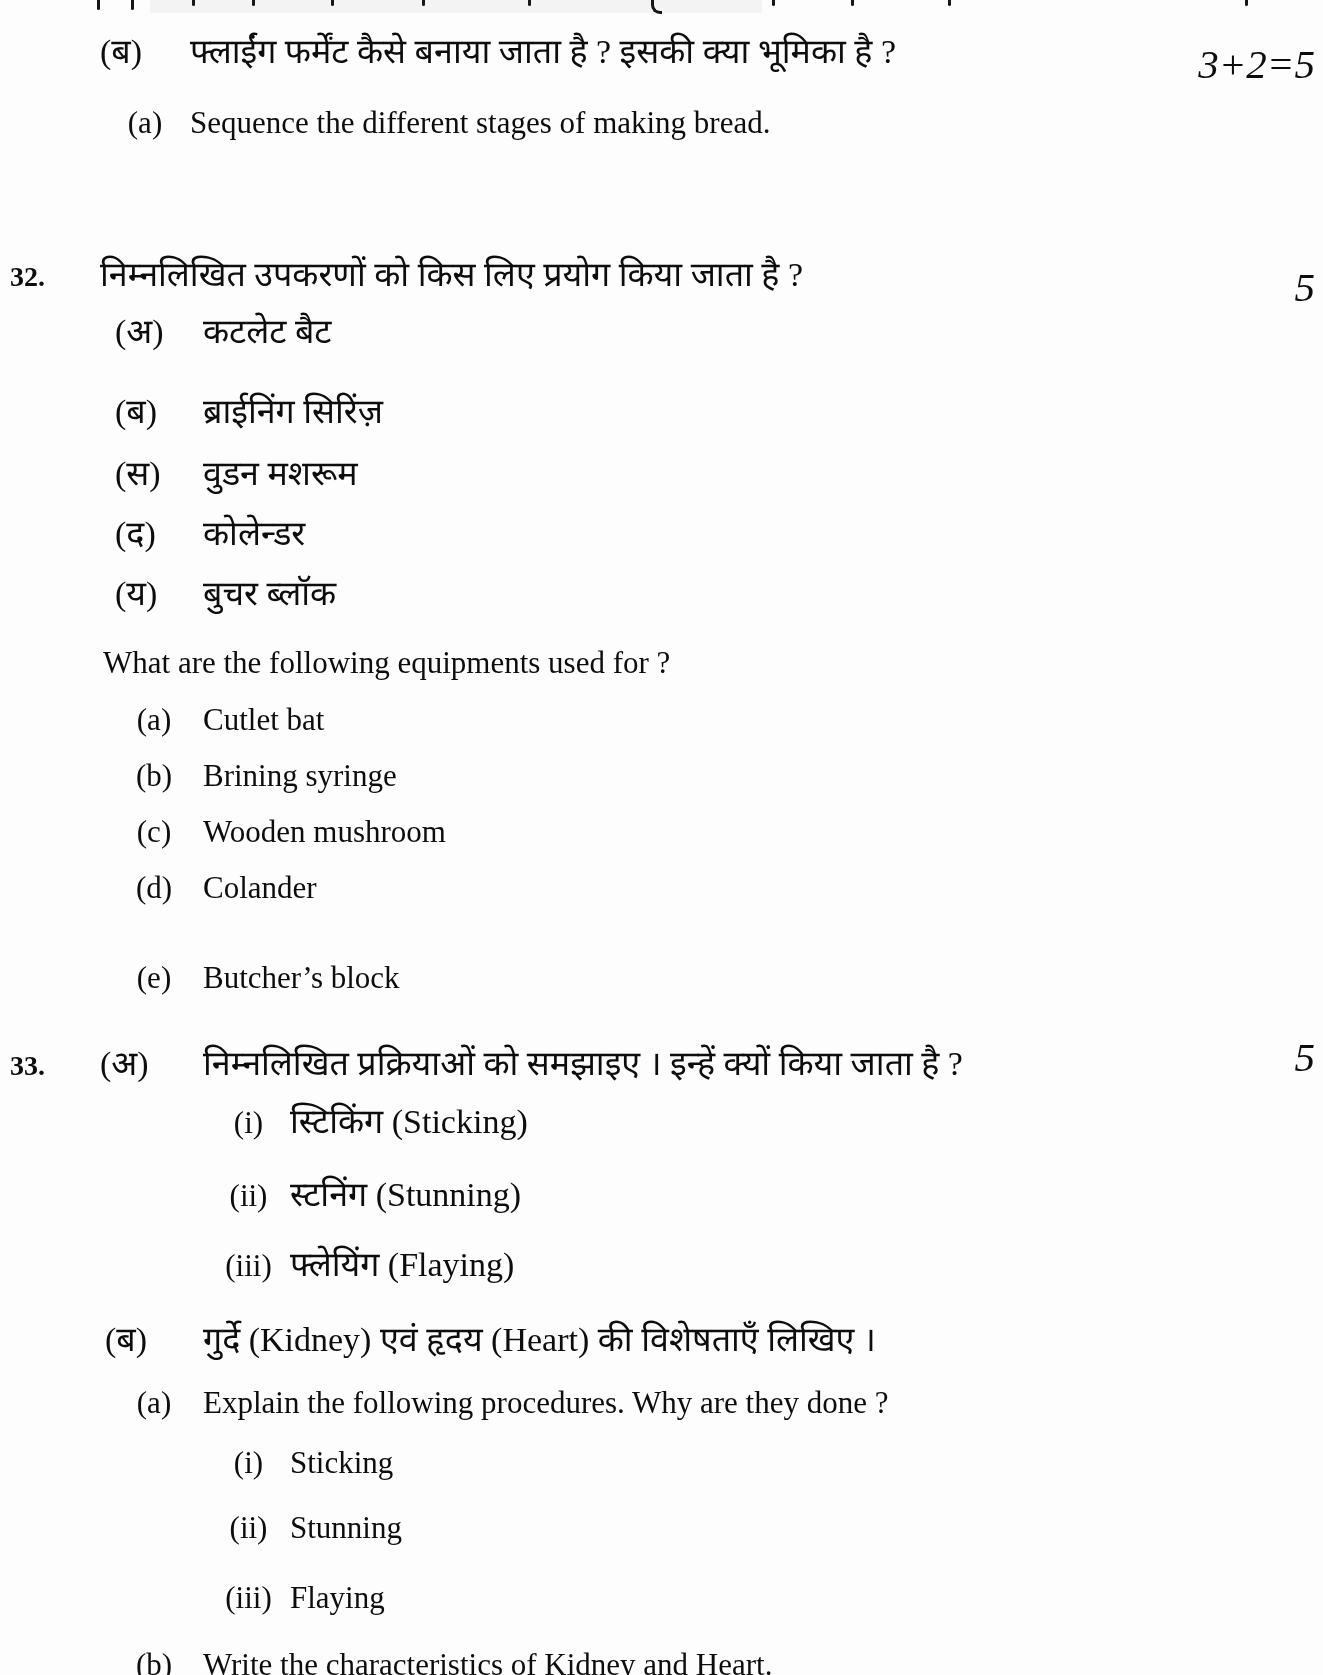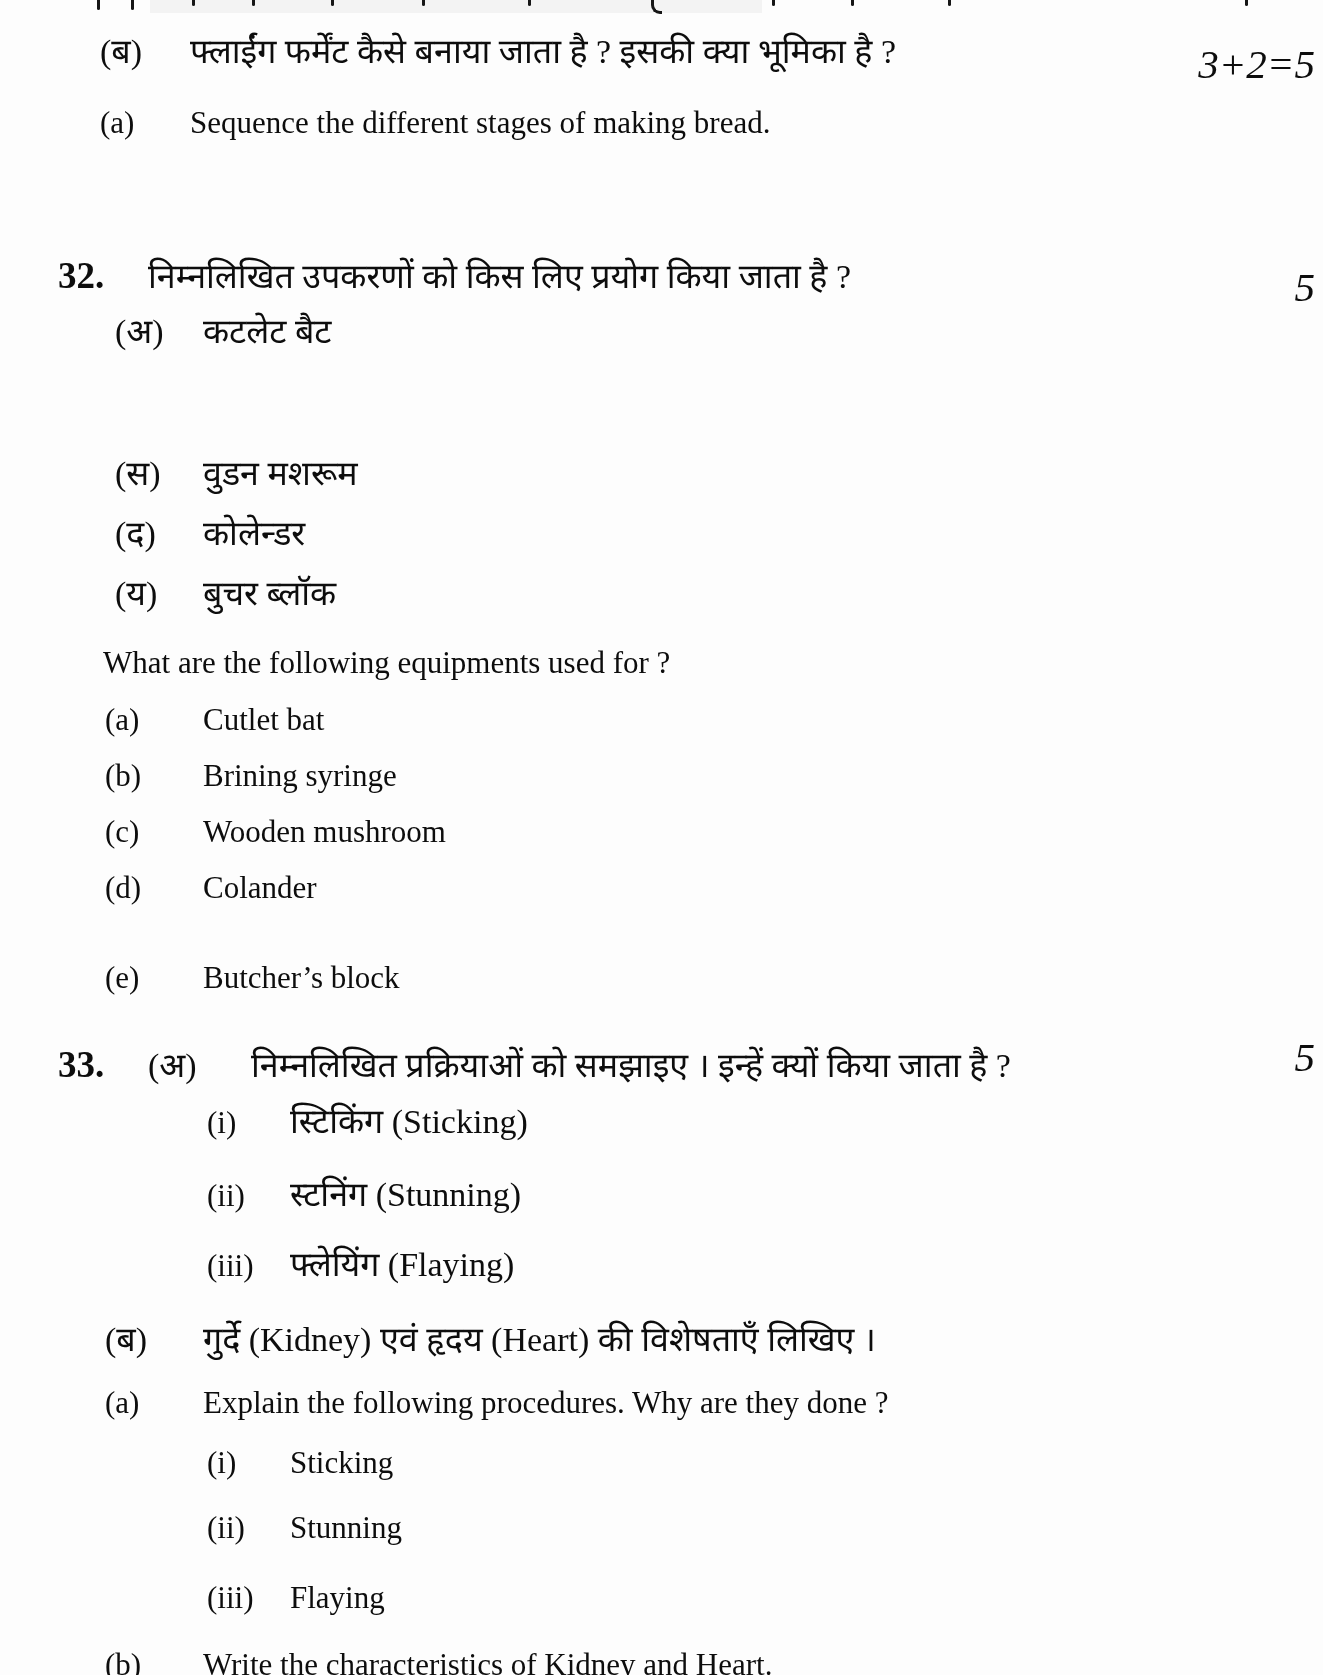--- a/index.html
+++ b/index.html
@@ -7,27 +7,26 @@
     position: relative;
     width: 1323px;
     height: 1675px;
     background: #fdfdfd;
     overflow: hidden;
     color: #0d0d0d;
     font-family: "Liberation Serif", "DejaVu Serif", serif;
   }
   .row { position: absolute; white-space: nowrap; line-height: 1.15; }
   .hi  { font-size: 34px; }
-  .en  { font-size: 31px; }
+  .en  { font-size: 31px; text-align: center; }
   .qnum {
     display: inline-block;
     font-weight: bold;
-    font-size: 37px;
+    font-size: 28px;
     vertical-align: baseline;
-    margin-left: 48px;
   }
   .lbl { display: inline-block; }
   
   .w-qnum   { width: 90px;  }   
   .w-lvl1   { width: 90px;  }   
   .w-opt-hi { width: 88px;  }   
   .w-opt-en { width: 98px;  }   
   .w-l1q33  { width: 103px; }   
   .w-sub    { width: 83px;  }   
   .marks {
@@ -80,20 +79,23 @@
   </div>
 
 
   <div class="row hi" style="top:255px; left:10px">
     <span class="qnum w-qnum">32.</span><span>निम्नलिखित उपकरणों को किस लिए प्रयोग किया जाता है ?</span>
   </div>
   <div class="marks" style="top:263px">5</div>
 
   <div class="row hi" style="top:312px; left:115px">
     <span class="lbl w-opt-hi">(अ)</span><span>कटलेट बैट</span>
+  </div>
+  <div class="row hi" style="top:392px; left:115px">
+    <span class="lbl w-opt-hi">(ब)</span><span>ब्राईनिंग सिरिंज़</span>
   </div>
   <div class="row hi" style="top:454px; left:115px">
     <span class="lbl w-opt-hi">(स)</span><span>वुडन मशरूम</span>
   </div>
   <div class="row hi" style="top:514px; left:115px">
     <span class="lbl w-opt-hi">(द)</span><span>कोलेन्डर</span>
   </div>
   <div class="row hi" style="top:574px; left:115px">
     <span class="lbl w-opt-hi">(य)</span><span>बुचर ब्लॉक</span>
   </div>

